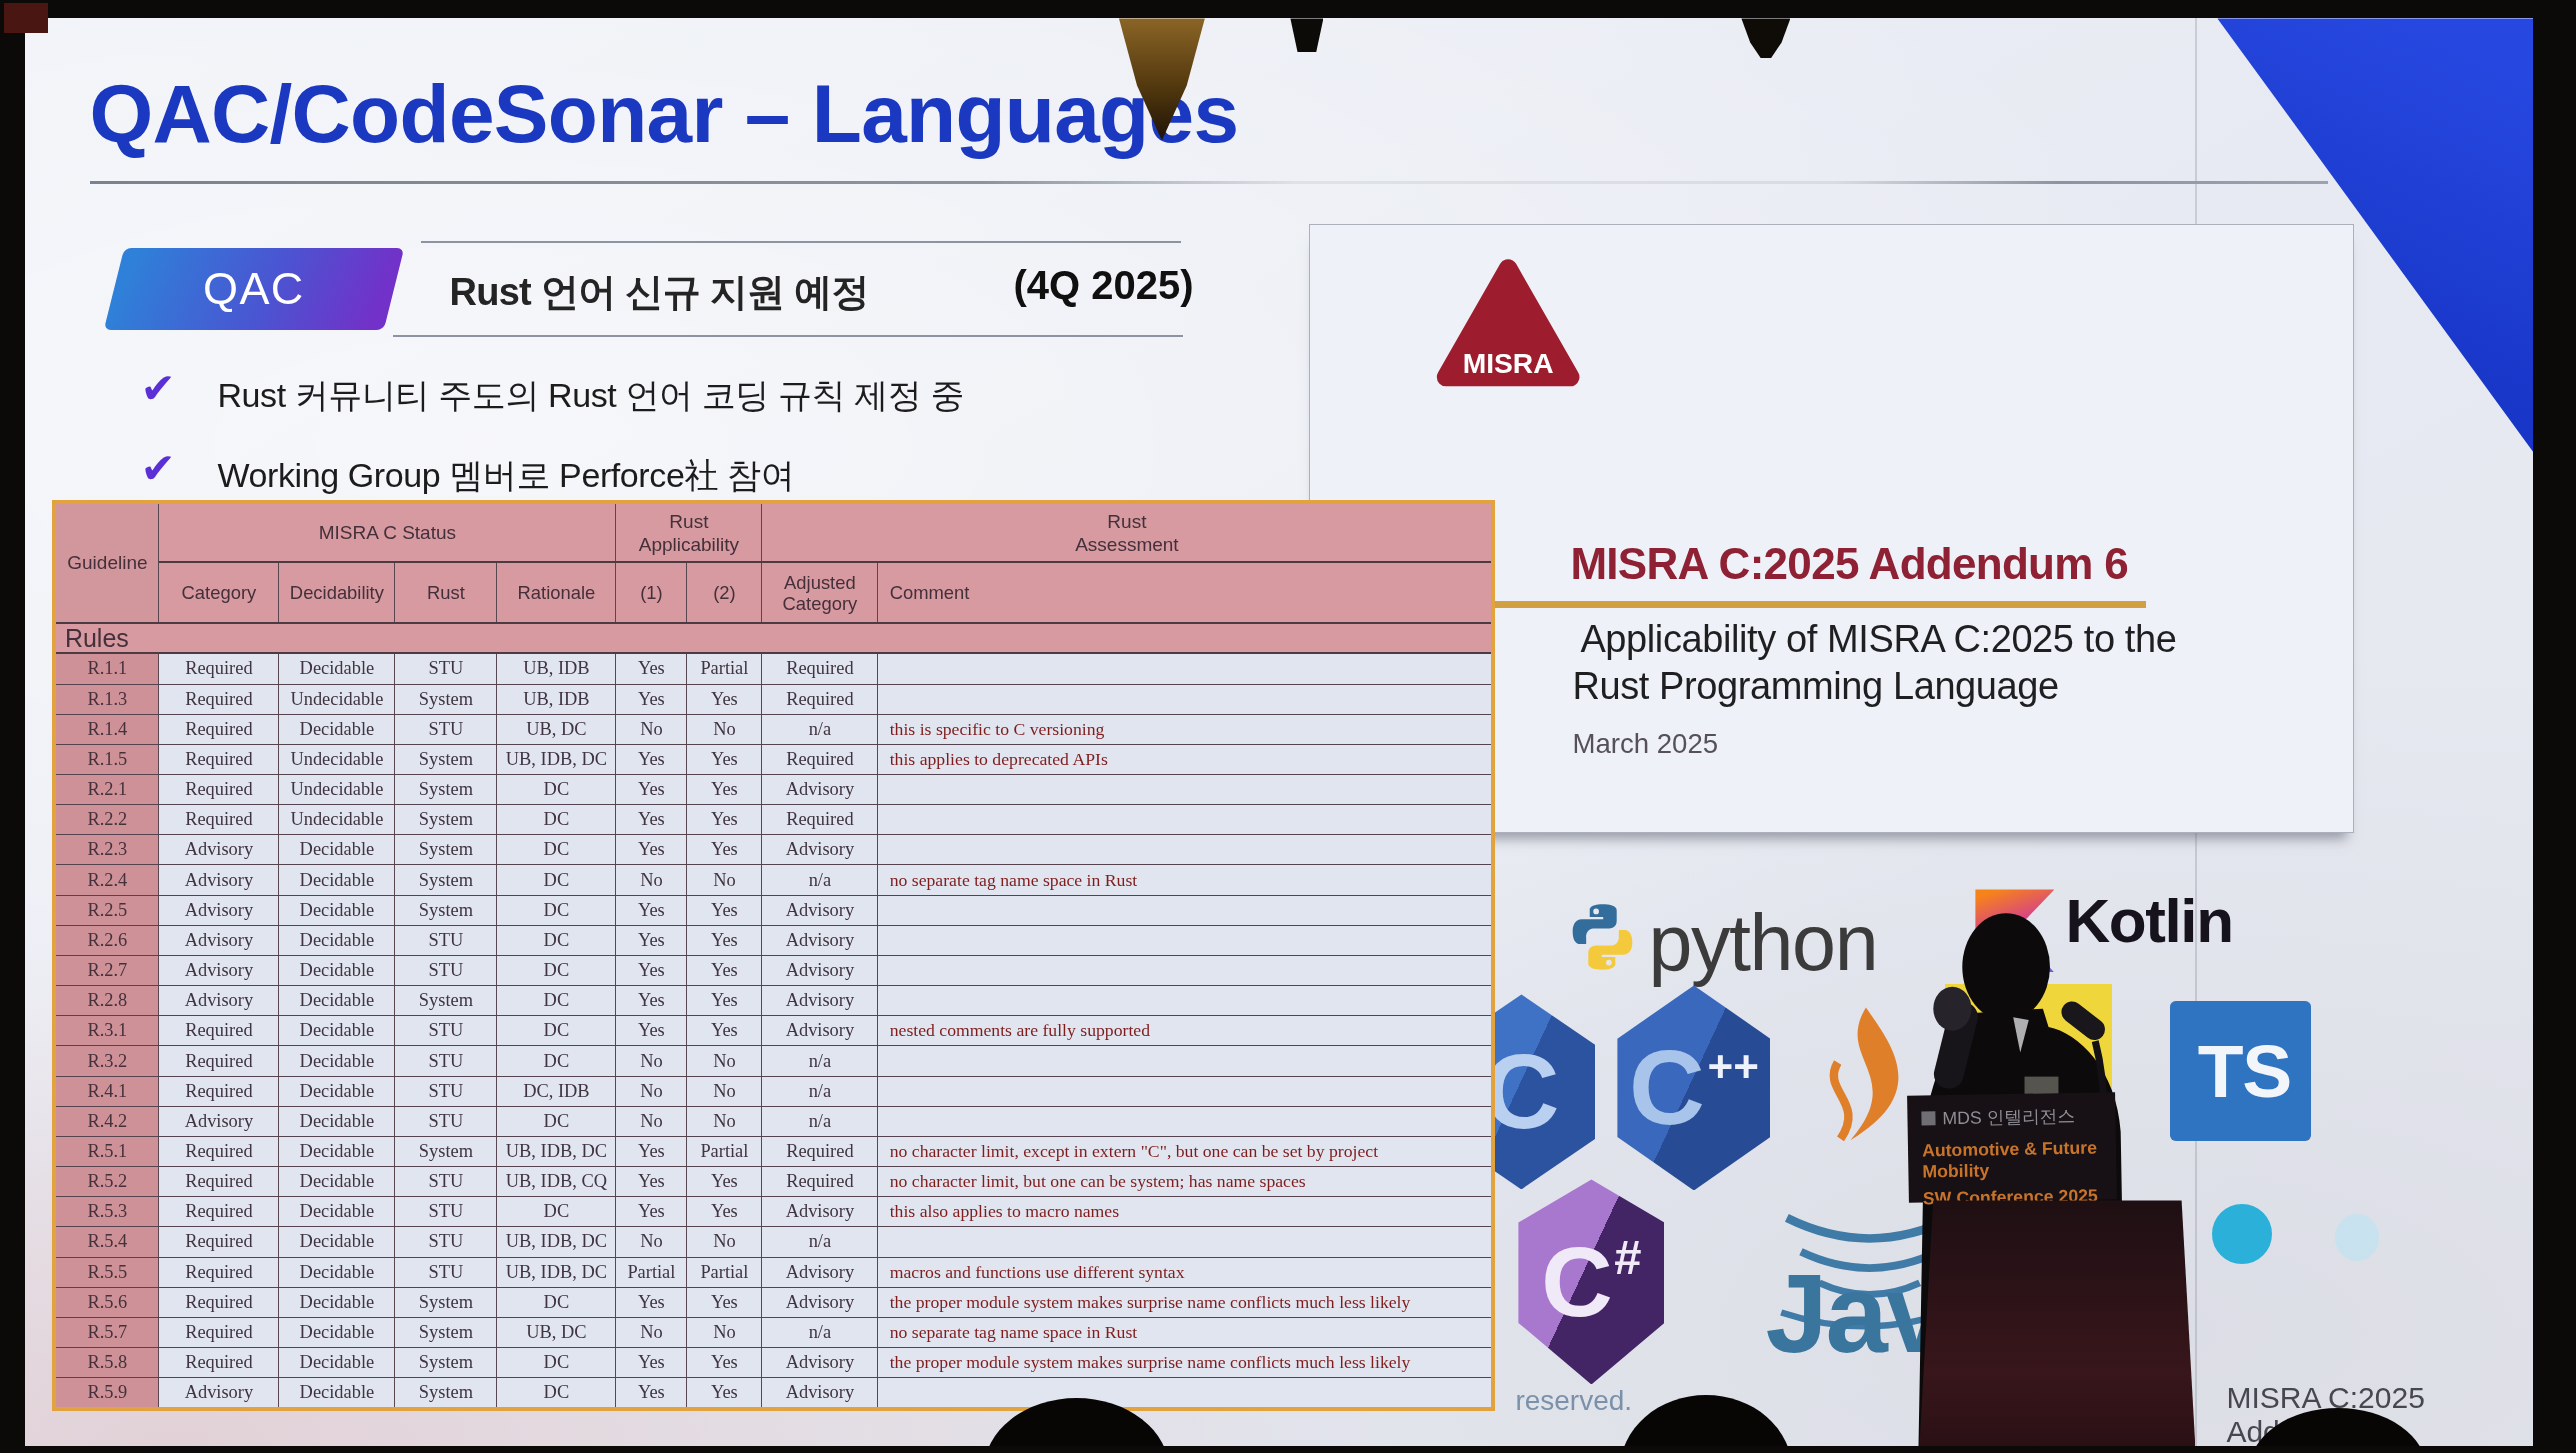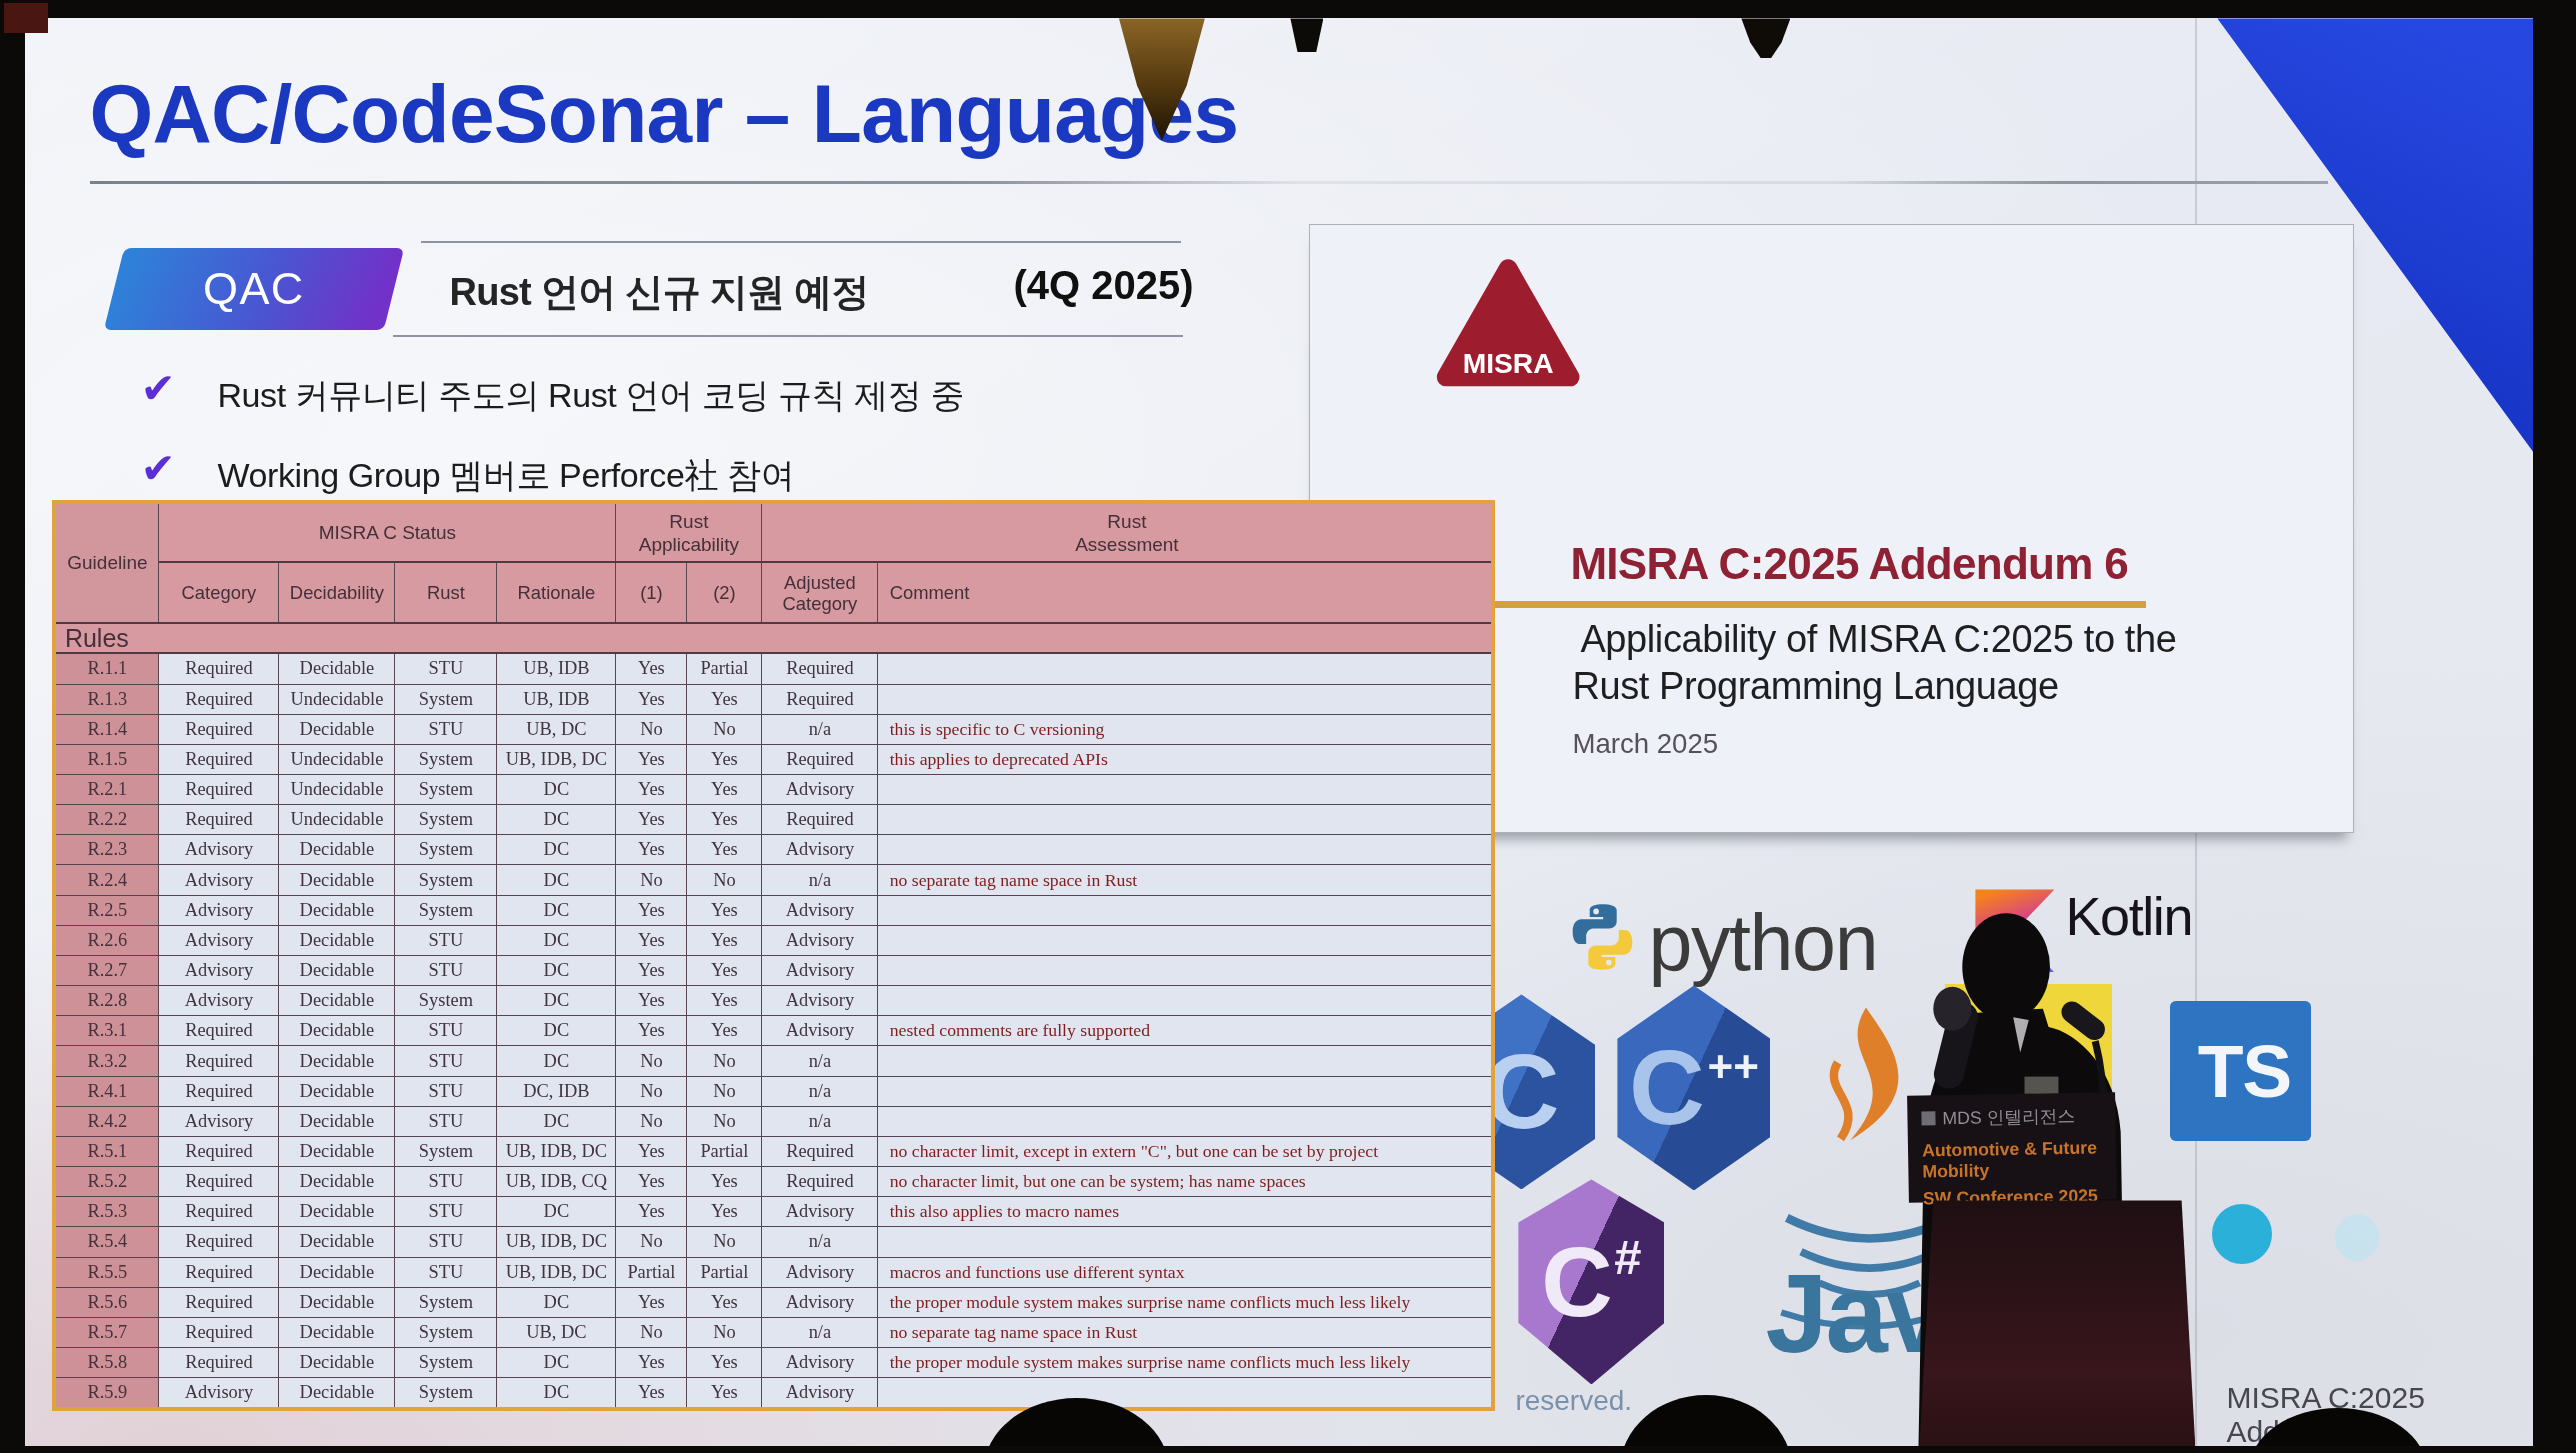--- a/index.html
+++ b/index.html
@@ -66,21 +66,21 @@
   #misra-title{left:260px;top:314px;font-size:44px;font-weight:bold;color:#8e2133;letter-spacing:-0.7px;}
   #misra-rule{left:1.4px;top:376px;width:834px;height:6.4px;background:#d3a041;}
   .misra-sub{left:262px;font-size:38px;color:#1f1f22;font-weight:500;letter-spacing:-0.4px;}
   #misra-date{left:262px;top:503px;font-size:27.6px;color:#565059;}
   
   .logo{z-index:2;}
   #python-text{left:1623px;top:879px;font-size:79px;font-weight:500;color:#3b3b3b;letter-spacing:-1.4px;}
   #kotlin-icon{left:1950px;top:871px;width:79px;height:83px;
       clip-path:polygon(0 0,100% 0,50% 50%,100% 100%,0 100%);
       background:linear-gradient(160deg,#f6831a 8%,#cf33a1 52%,#6a5bdc 92%);}
-  #kotlin-text{left:2040px;top:867px;font-size:54px;font-weight:400;color:#17131c;letter-spacing:-1.4px;}
+  #kotlin-text{left:2040px;top:867px;font-size:62px;font-weight:700;color:#17131c;letter-spacing:-1.4px;}
   .hex{clip-path:polygon(50% 0,100% 26%,100% 74%,50% 100%,0 74%,0 26%);
       display:flex;align-items:center;justify-content:center;}
   #c-hex{left:1422px;top:976px;width:148px;height:195px;background:linear-gradient(115deg,#3f71c4 48%,#2c539f 48%);}
   #c-hex .big{font-size:106px;color:#b9d0f0;font-weight:bold;}
   #cpp-hex{left:1592px;top:967px;width:153px;height:205px;background:linear-gradient(115deg,#3a68bc 48%,#284b96 48%);}
   #cpp-hex .big{font-size:105px;color:#a8c4ea;font-weight:bold;}
   #cpp-hex .plus{font-size:44px;color:#eef3fb;font-weight:bold;margin:-42px 0 0 2.8px;}
   #js-square{left:1920px;top:966px;width:167px;height:167px;background:#efd63a;
       display:flex;align-items:flex-end;justify-content:flex-end;padding:0 8.5px 2.8px 0;}
   #js-square span{font-size:65px;font-weight:bold;color:#23221a;}

